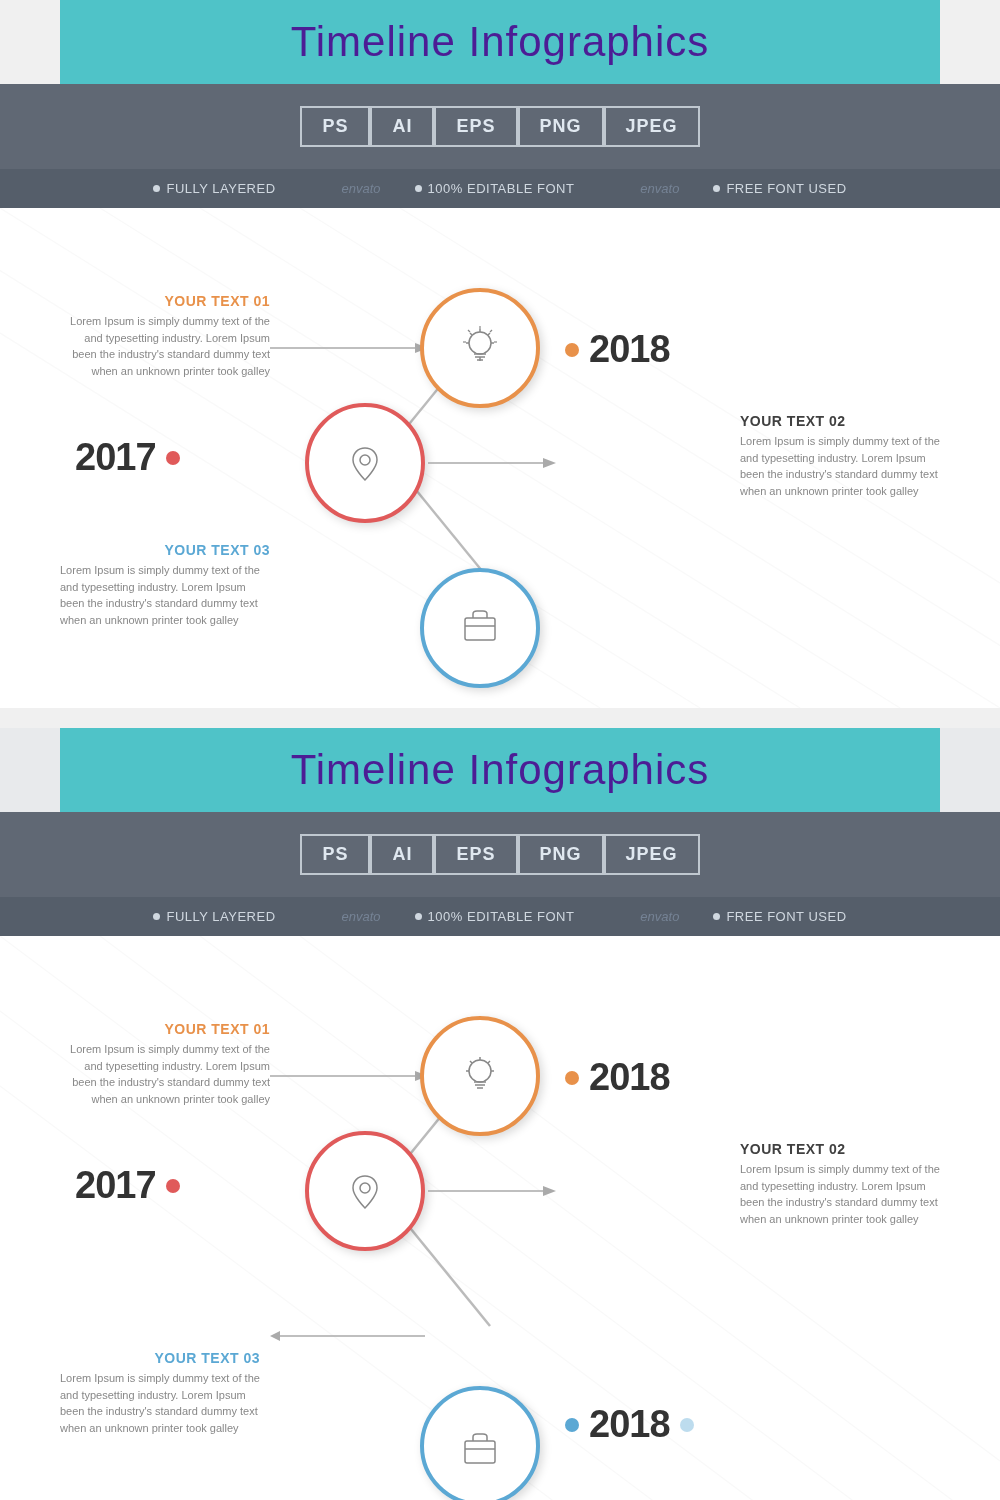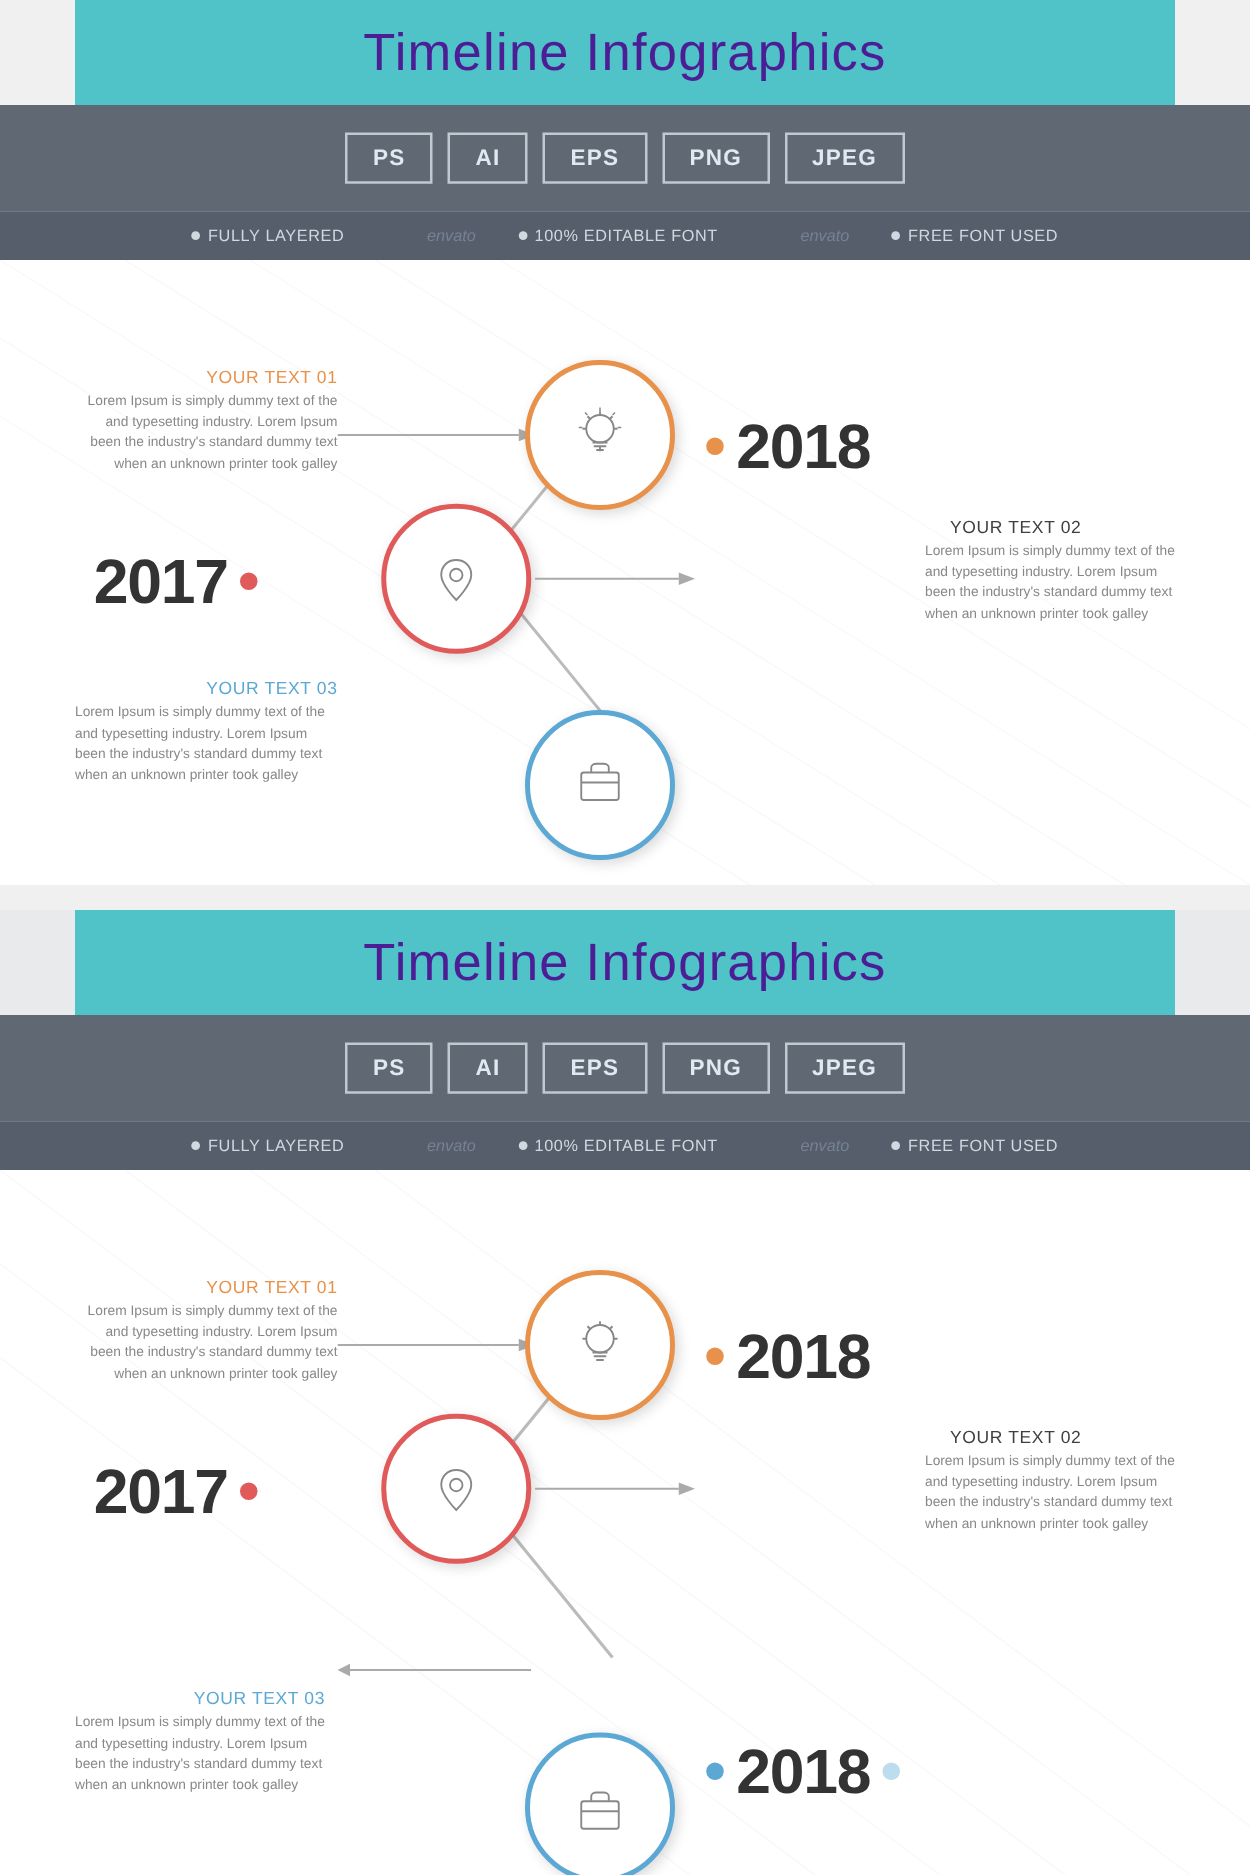--- a/index.html
+++ b/index.html
@@ -29,21 +29,20 @@
       letter-spacing: 1px;
     }
 
     
     .format-bar {
       background: #606874;
       padding: 22px 0;
       display: flex;
       justify-content: center;
       align-items: center;
-      gap: 12px;
     }
     .format-tag {
       border: 2px solid #c0c8d0;
       color: #e0e8f0;
       padding: 8px 20px;
       font-size: 18px;
       font-weight: bold;
       letter-spacing: 1px;
     }
 
@@ -109,43 +108,42 @@
       box-shadow: 3px 3px 10px rgba(0,0,0,0.15);
     }
     .circle-blue {
       border: 4px solid #5ba8d4;
       background: white;
       box-shadow: 3px 3px 10px rgba(0,0,0,0.15);
     }
 
     
     .year-label {
-      font-size: 50px;
+      font-size: 38px;
       font-weight: 700;
       color: #333;
       letter-spacing: -1px;
     }
     .year-dot {
       width: 14px;
       height: 14px;
       border-radius: 50%;
       display: inline-block;
     }
     .dot-orange { background: #e8914a; }
     .dot-red { background: #e05a5a; }
     .dot-blue { background: #5ba8d4; }
 
     
     .item-title {
       font-size: 14px;
-      font-weight: normal;
+      font-weight: bold;
       color: #e8914a;
       text-transform: uppercase;
       letter-spacing: 0.5px;
-      margin-left: 20px;
     }
     .item-title-red { color: #404040; }
     .item-title-blue { color: #5ba8d4; text-align: right; }
     .item-desc {
       font-size: 11px;
       color: #888;
       line-height: 1.5;
       margin-top: 4px;
     }
 

